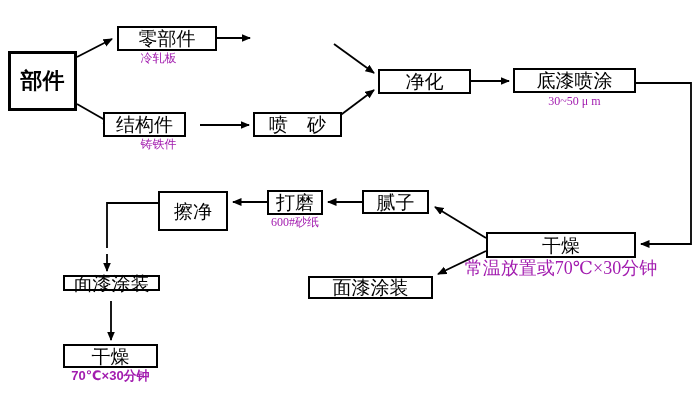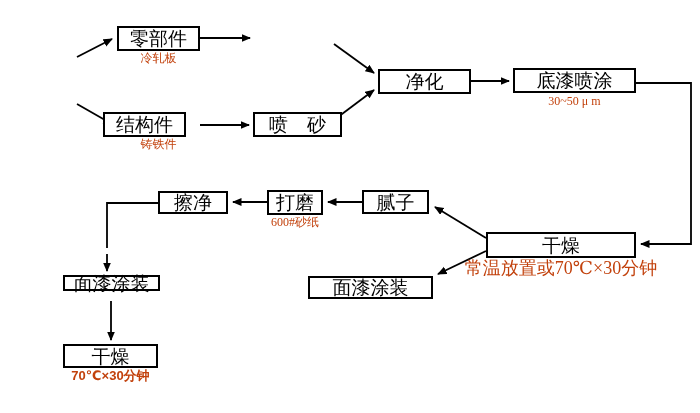--- a/index.html
+++ b/index.html
@@ -12,21 +12,21 @@
     position:absolute; box-sizing:border-box; background:#fff;
     border:2px solid #000; color:#000;
     display:flex; align-items:center; justify-content:center;
     font-size:19px; line-height:1; white-space:nowrap;
   }
   .node--start {
     border-width:3px; font-weight:bold; font-size:22px;
     font-family:"Liberation Sans","DejaVu Sans",sans-serif;
   }
   .note {
-    position:absolute; color:#c2410c; font-size:12px; line-height:1.1;
+    position:absolute; color:#a21caf; font-size:12px; line-height:1.1;
     text-align:left; white-space:nowrap;
     display:flex; align-items:flex-start; justify-content:center;
   }
   .note--md { font-size:18px; }
   .note--boldnum {
     font-size:13px; font-weight:bold;
     font-family:"Liberation Sans","DejaVu Sans",sans-serif;
   }
 </style>
 </head>
@@ -52,22 +52,25 @@
       <line x1="486" y1="238" x2="435" y2="207" marker-end="url(#arr)"></line>
       <line x1="486" y1="251" x2="438" y2="274" marker-end="url(#arr)"></line>
       <line x1="362" y1="202" x2="328" y2="202" marker-end="url(#arr)"></line>
       <line x1="267" y1="202" x2="233" y2="202" marker-end="url(#arr)"></line>
       <polyline points="158,203 107,203 107,248"></polyline>
       <line x1="107" y1="254" x2="107" y2="271" marker-end="url(#arr)"></line>
       <line x1="111" y1="301" x2="111" y2="340" marker-end="url(#arr)"></line>
     </g>
   </svg>
 
+  <div class="node node--start" style="left:8px;top:51px;width:69px;height:60px">
+    <span>部件</span>
+  </div>
 
-  <div class="node" style="left:117px;top:26px;width:83px;height:25px">
+  <div class="node" style="left:117px;top:26px;width:100px;height:25px">
     <span>零部件</span>
   </div>
   <div class="note" style="left:117px;top:52px;width:83px">冷轧板</div>
 
 
   <div class="node" style="left:103px;top:112px;width:83px;height:25px">
     <span>结构件</span>
   </div>
   <div class="note" style="left:117px;top:138px;width:83px">铸铁件</div>
 
@@ -91,21 +94,21 @@
 
   <div class="node" style="left:362px;top:190px;width:67px;height:24px">
     <span>腻子</span>
   </div>
 
   <div class="node" style="left:267px;top:190px;width:56px;height:25px">
     <span>打磨</span>
   </div>
   <div class="note" style="left:263px;top:216px;width:64px">600#砂纸</div>
 
-  <div class="node" style="left:158px;top:191px;width:70px;height:23px">
+  <div class="node" style="left:158px;top:191px;width:70px;height:40px">
     <span>擦净</span>
   </div>
 
   <div class="node" style="left:63px;top:275px;width:97px;height:16px">
     <span>面漆涂装</span>
   </div>
 
   <div class="node" style="left:63px;top:344px;width:95px;height:24px">
     <span>干燥</span>
   </div>

